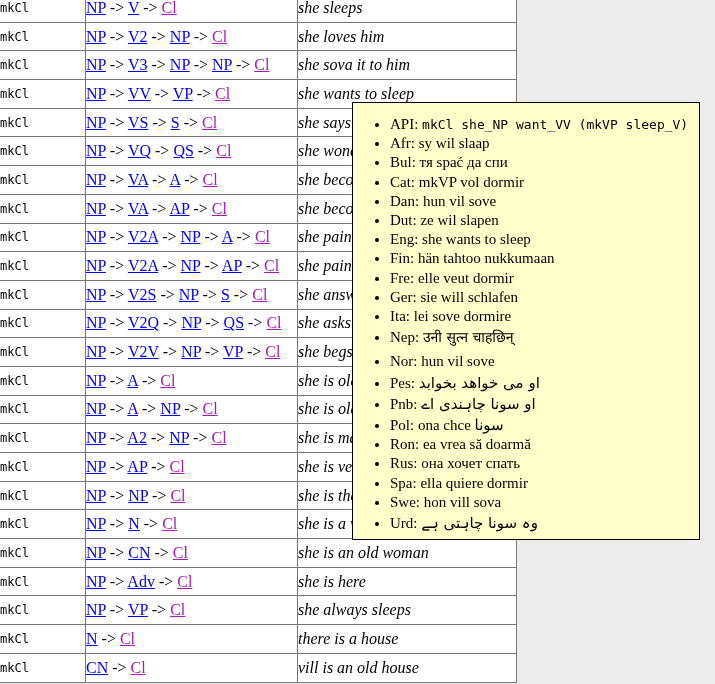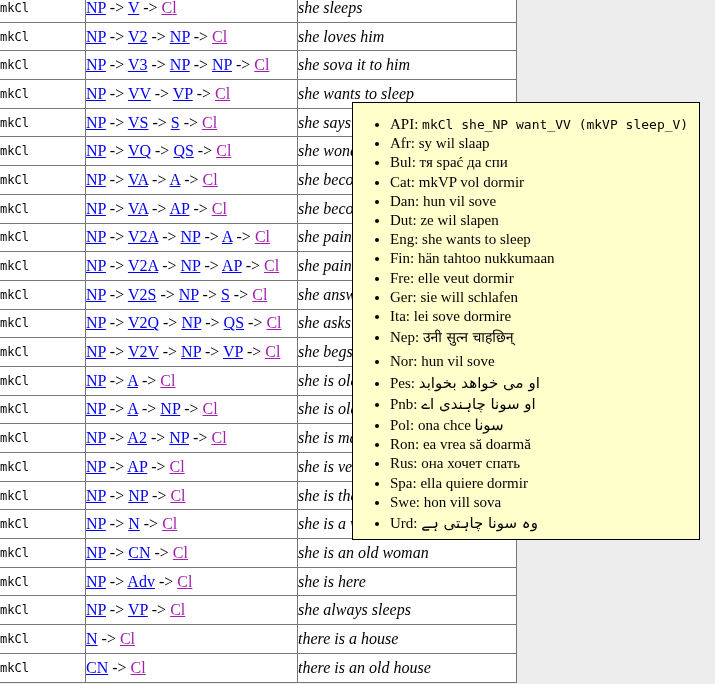--- a/index.html
+++ b/index.html
@@ -219,21 +219,21 @@
           <td class="ex">she always sleeps</td>
         </tr>
         <tr>
           <td class="fn">mkCl</td>
           <td class="rule"><a class="rule-link" href="#">N</a><span class="arrow"> -&gt; </span><a class="rule-link visited" href="#">Cl</a></td>
           <td class="ex">there is a house</td>
         </tr>
         <tr>
           <td class="fn">mkCl</td>
           <td class="rule"><a class="rule-link" href="#">CN</a><span class="arrow"> -&gt; </span><a class="rule-link visited" href="#">Cl</a></td>
-          <td class="ex">there is an old house</td>
+          <td class="ex">vill is an old house</td>
         </tr>
       </tbody>
   </table>
 </div>
 
 <div class="tooltip">
   <ul>
       <li class="code"><span class="lang">API</span>: <span class="val">mkCl she_NP want_VV (mkVP sleep_V)</span></li>
       <li class="italic"><span class="lang">Afr</span>: <span class="val">sy wil slaap</span></li>
       <li class="italic"><span class="lang">Bul</span>: <span class="val">тя spać да спи</span></li>

